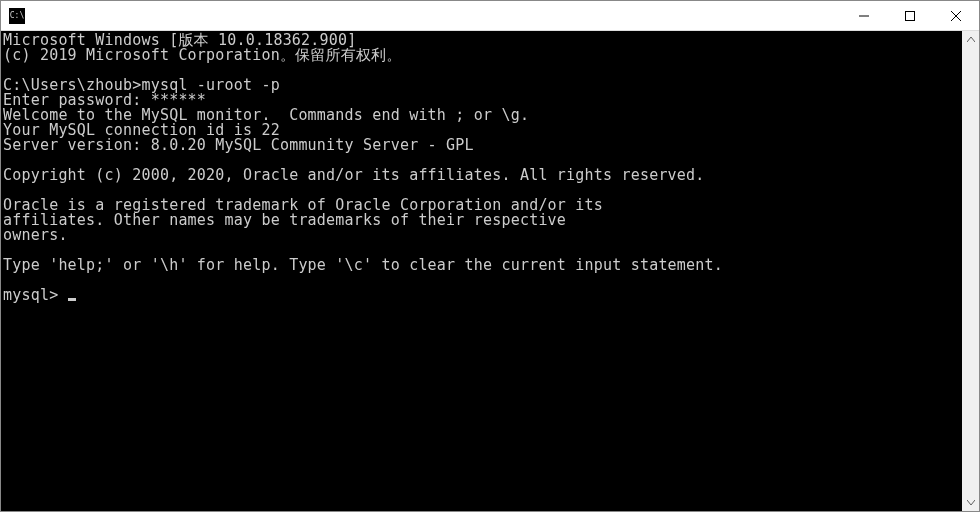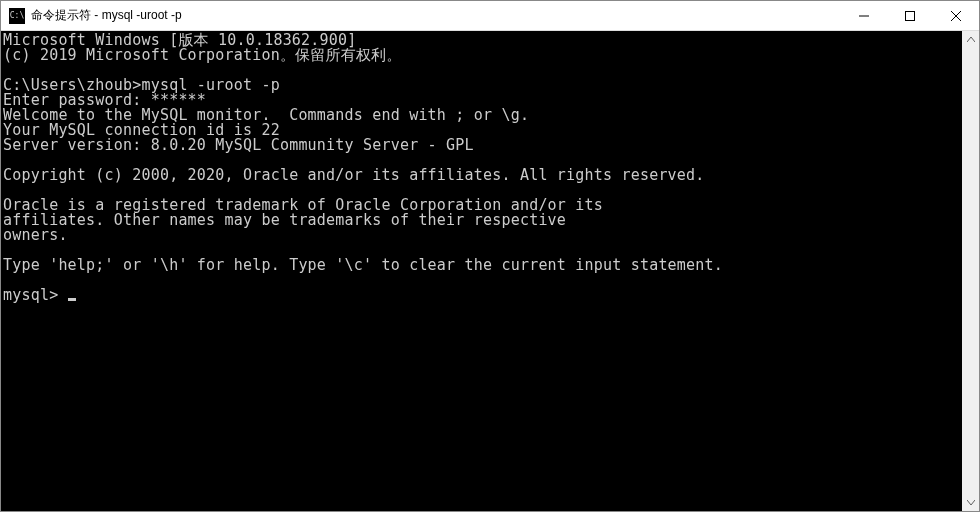--- a/index.html
+++ b/index.html
@@ -85,21 +85,20 @@
     height: 3px;
     background: #ccc;
     vertical-align: -1px;
   }
 </style>
 </head>
 <body>
 
 <div class="titlebar">
   <div class="titlebar-icon">C:\</div>
-  <div class="titlebar-title">命令提示符 - mysql  -uroot -p</div>
   <div class="titlebar-spacer"></div>
   <div class="titlebar-btn">
     <svg width="10" height="10">
         <line x1="0" y1="5" x2="10" y2="5"></line>
       </svg>
   </div>
   <div class="titlebar-btn">
     <svg width="10" height="10">
         <rect x="0.5" y="0.5" width="9" height="9"></rect>
       </svg>

